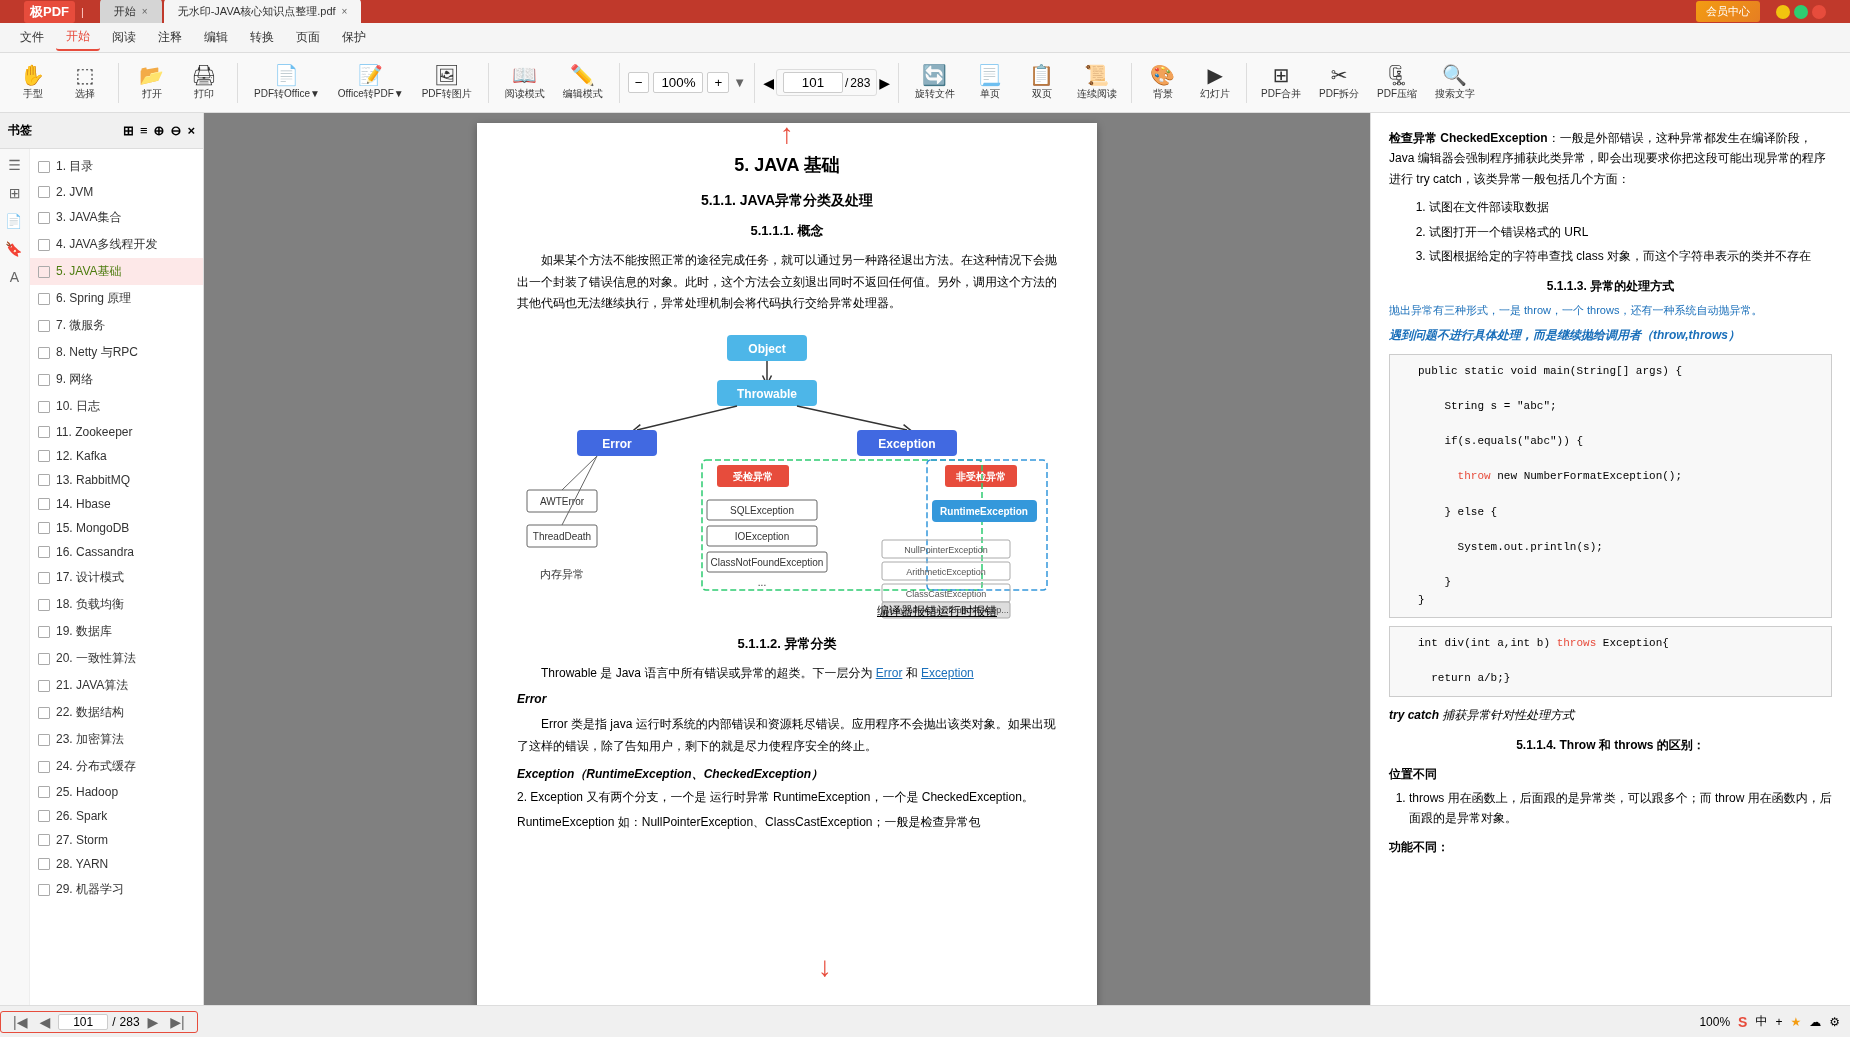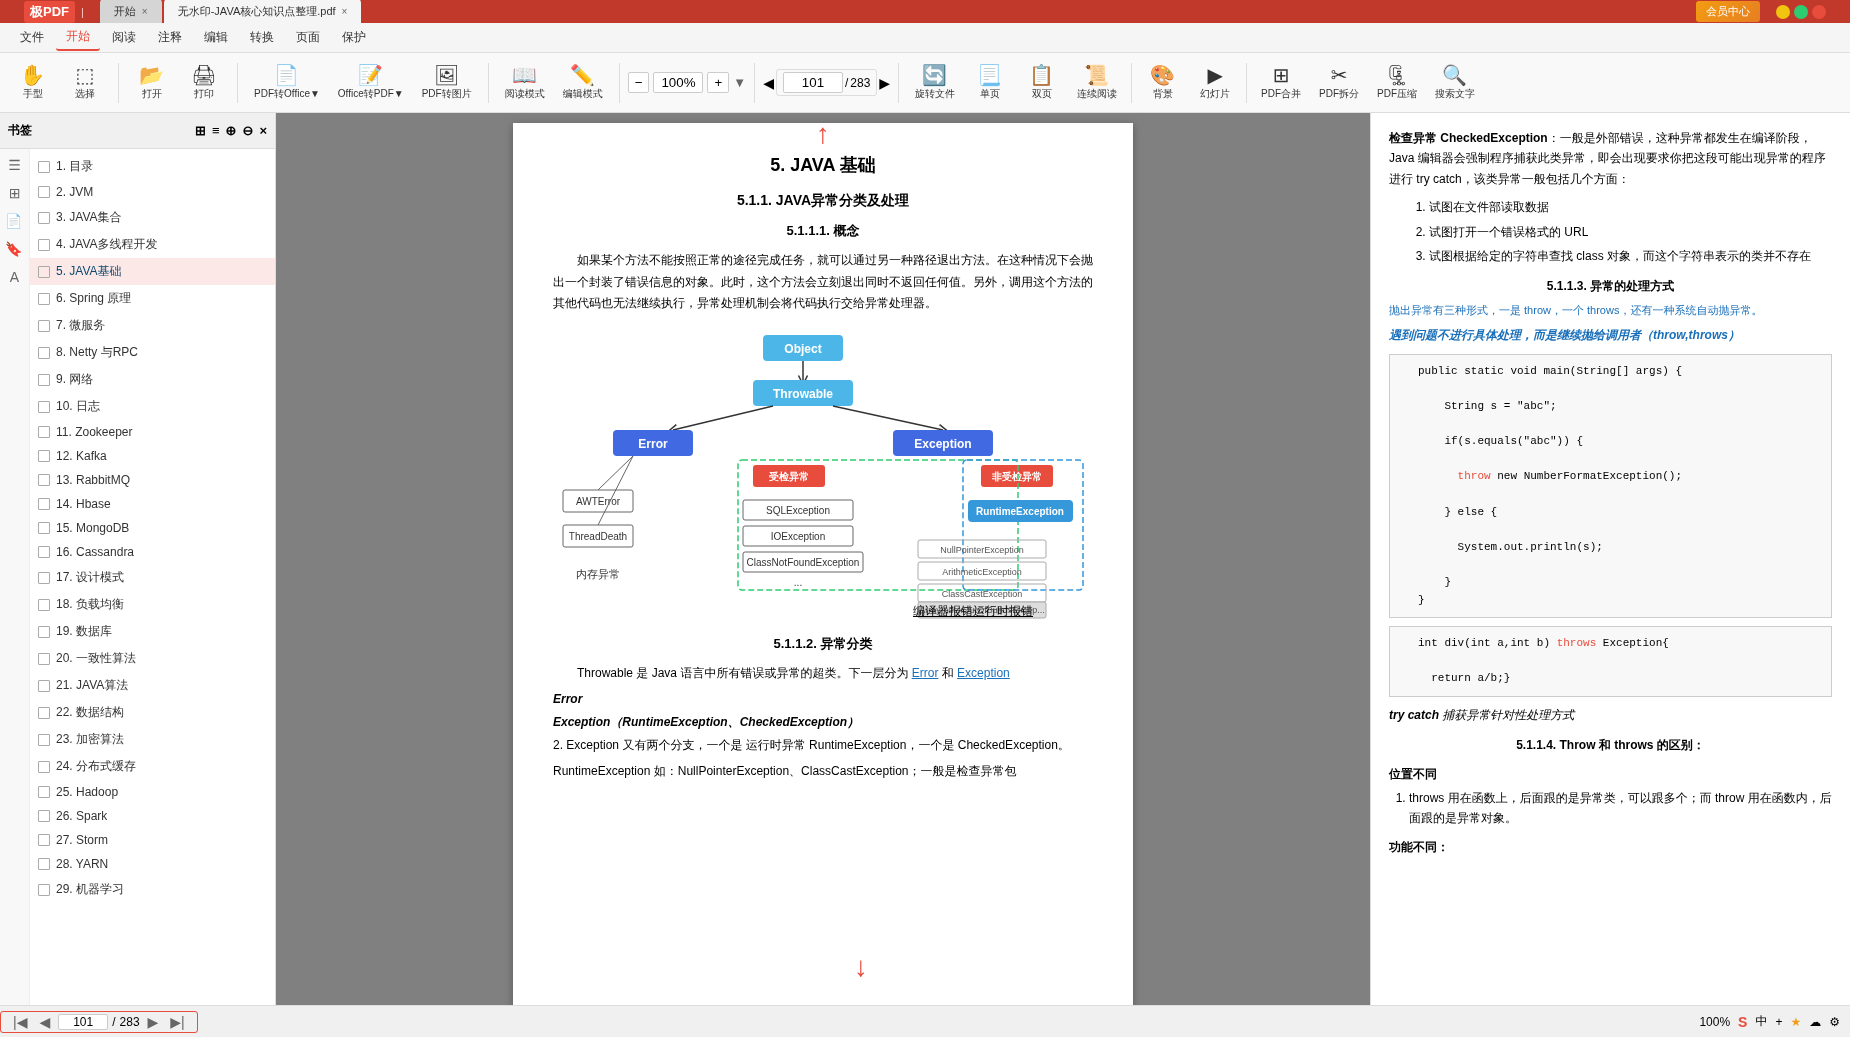--- a/index.html
+++ b/index.html
@@ -31,29 +31,29 @@
     .toolbar-btn { display: flex; flex-direction: column; align-items: center; justify-content: center; padding: 4px 8px; cursor: pointer; border-radius: 3px; min-width: 50px; height: 52px; font-size: 10px; color: #333; gap: 2px; }
     .toolbar-btn .icon { font-size: 20px; line-height: 1; }
     .toolbar-sep { width: 1px; height: 40px; background: #ddd; margin: 0 4px; }
     .zoom-input { width: 50px; text-align: center; border: 1px solid #ccc; padding: 2px 4px; border-radius: 2px; }
     .nav-input { width: 60px; text-align: center; border: 1px solid #ccc; padding: 2px 4px; border-radius: 2px; }
 
     
     .main { display: flex; flex: 1; overflow: hidden; }
 
     
-    .sidebar { width: 276px; background: #fff; border-right: 1px solid #ddd; display: flex; flex-direction: column; flex-shrink: 0; }
+    .sidebar { width: 204px; background: #fff; border-right: 1px solid #ddd; display: flex; flex-direction: column; flex-shrink: 0; }
     .sidebar-header { height: 36px; background: #f0f0f0; border-bottom: 1px solid #ddd; display: flex; align-items: center; padding: 0 8px; gap: 6px; font-size: 12px; font-weight: bold; }
     .sidebar-header-icons { margin-left: auto; display: flex; gap: 6px; }
     .sidebar-icons-left { display: flex; flex-direction: column; width: 30px; border-right: 1px solid #eee; padding: 4px 0; gap: 4px; align-items: center; background: #f8f8f8; }
     .sidebar-icon-btn { width: 24px; height: 24px; display: flex; align-items: center; justify-content: center; cursor: pointer; border-radius: 2px; font-size: 14px; color: #666; }
     .sidebar-content { display: flex; flex: 1; overflow: hidden; }
     .sidebar-list { flex: 1; overflow-y: auto; padding: 4px 0; }
     .sidebar-item { display: flex; align-items: center; padding: 5px 8px; cursor: pointer; font-size: 12px; color: #333; gap: 6px; }
-    .sidebar-item.active { background: #fde8e8; color: #0c4a6e; }
+    .sidebar-item.active { background: #fde8e8; color: #4d7c0f; }
     .sidebar-item .checkbox { width: 12px; height: 12px; border: 1px solid #aaa; display: inline-block; border-radius: 1px; flex-shrink: 0; }
 
     
     .pdf-viewer { flex: 1; overflow: auto; background: #808080; display: flex; justify-content: center; padding: 10px 0; }
     .pdf-page { background: white; width: 620px; min-height: 900px; padding: 30px 40px; box-shadow: 0 2px 8px rgba(0,0,0,0.3); position: relative; font-size: 12px; }
 
     
     .right-panel { width: 480px; background: white; border-left: 1px solid #ddd; padding: 15px 18px; overflow-y: auto; font-size: 12px; line-height: 1.7; flex-shrink: 0; }
 
     
@@ -458,20 +458,21 @@
           <span style="font-size:12px;">运行时报错</span>
         </div>
       </div>
 
       <div class="pdf-h3">5.1.1.2.   异常分类</div>
       <div class="pdf-para">
         Throwable 是 Java 语言中所有错误或异常的超类。下一层分为 <span class="highlight-blue">Error</span> 和 <span class="highlight-blue">Exception</span>
       </div>
 
       <div style="margin:8px 0 2px 0;font-weight:bold;font-style:italic;">Error</div>
+      <div class="pdf-para">Error 类是指 java 运行时系统的内部错误和资源耗尽错误。应用程序不会抛出该类对象。如果出现了这样的错误，除了告知用户，剩下的就是尽力使程序安全的终止。</div>
 
       <div style="margin:8px 0 2px 0;font-weight:bold;font-style:italic;">Exception（RuntimeException、CheckedException）</div>
       <div style="margin:4px 0;font-size:12px;line-height:1.8;">
         2. Exception 又有两个分支，一个是 运行时异常 RuntimeException，一个是 CheckedException。
       </div>
 
       <div style="margin:4px 0;font-size:12px;line-height:1.8;">RuntimeException 如：NullPointerException、ClassCastException；一般是检查异常包</div>
 
       <div style="position:absolute;bottom:40px;left:55%;color:#e74c3c;font-size:28px;font-weight:bold;">↓</div>
     </div>

